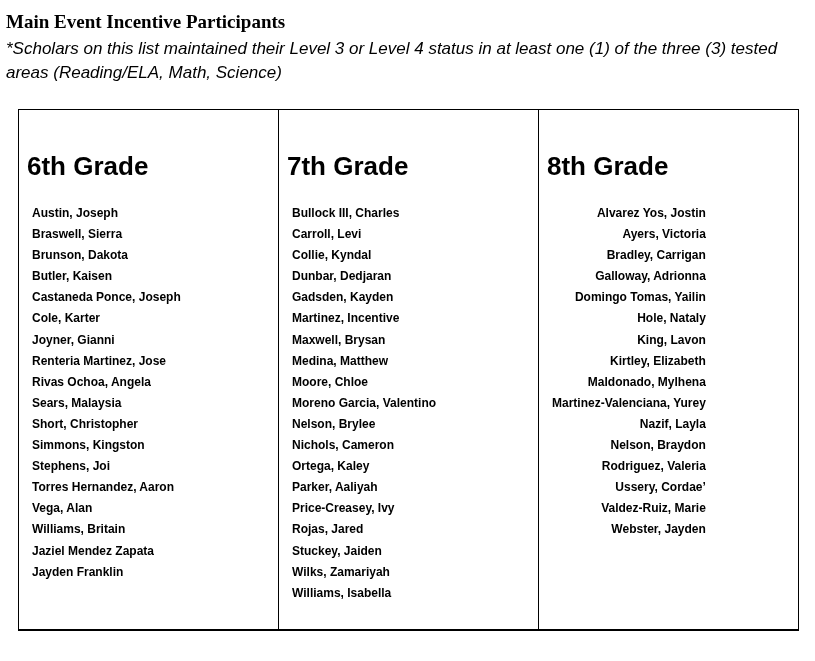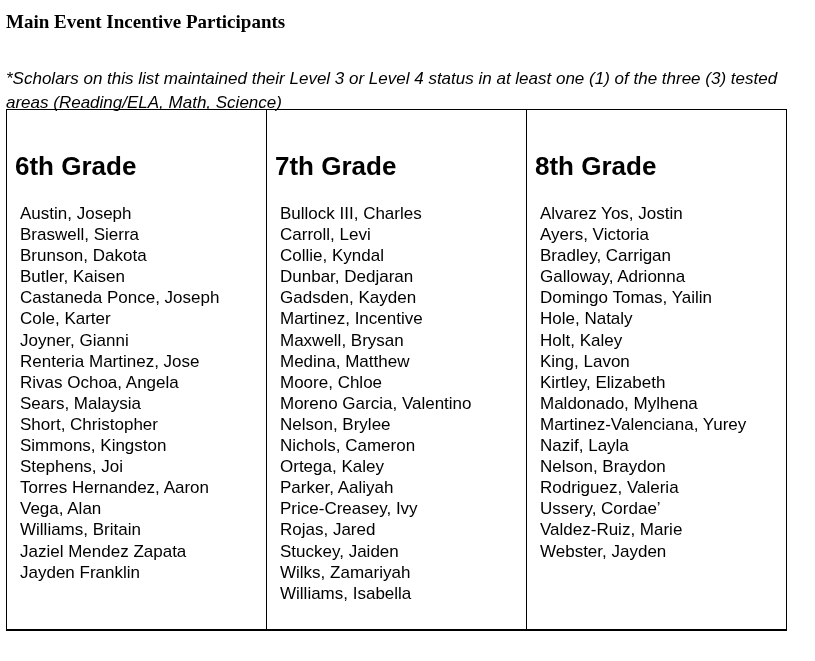--- a/index.html
+++ b/index.html
@@ -26,67 +26,68 @@
       font-family: Liberation Serif, serif;
     }
     .subtitle {
       position: absolute;
       left: 6px;
       top: 37px;
       width: 800px;
       font-size: 17px;
       font-style: italic;
       line-height: 24px;
-      margin-top: 30px;
     }
     .grade-table {
       position: absolute;
-      left: 6px;
+      left: 18px;
       top: 109px;
       width: 781px;
       height: 522px;
       border-top: 1px solid #000;
       border-left: 1px solid #000;
       border-bottom: 2px solid #000;
       border-right: 1px solid #000;
       box-sizing: border-box;
       display: flex;
     }
     .grade-col {
       width: 260px;
       height: 100%;
       box-sizing: border-box;
       border-right: 1px solid #000;
       position: relative;
     }
     .grade-col:last-child {
       border-right: none;
       flex: 1;
+      text-align: right;
     }
     .grade-heading {
       position: absolute;
       left: 8px;
       top: 41px;
       font-size: 26px;
       font-weight: bold;
       line-height: 30px;
       white-space: nowrap;
     }
     .name-list {
       position: absolute;
       left: 13px;
       top: 93px;
       margin: 0;
       padding: 0;
       list-style: none;
     }
     .name-list li {
-      font-size: 17px;
+      font-size: 12px;
       line-height: 21.1px;
       white-space: nowrap;
+      font-weight: bold;
     }
   </style>
 </head>
 <body>
 
 <div class="title">Main Event Incentive Participants</div>
 <div class="subtitle">*Scholars on this list maintained their Level 3 or Level 4 status in at least one (1) of the three (3) tested areas (Reading/ELA, Math, Science)</div>
 
 <div class="grade-table">
   <div class="grade-col">
@@ -138,21 +139,20 @@
   </div>
   <div class="grade-col">
     <div class="grade-heading">8th Grade</div>
     <ul class="name-list">
         <li>Alvarez Yos, Jostin</li>
         <li>Ayers, Victoria</li>
         <li>Bradley, Carrigan</li>
         <li>Galloway, Adrionna</li>
         <li>Domingo Tomas, Yailin</li>
         <li>Hole, Nataly</li>
-        <li>Holt, Kaley</li>
         <li>King, Lavon</li>
         <li>Kirtley, Elizabeth</li>
         <li>Maldonado, Mylhena</li>
         <li>Martinez-Valenciana, Yurey</li>
         <li>Nazif, Layla</li>
         <li>Nelson, Braydon</li>
         <li>Rodriguez, Valeria</li>
         <li>Ussery, Cordae’</li>
         <li>Valdez-Ruiz, Marie</li>
         <li>Webster, Jayden</li>

